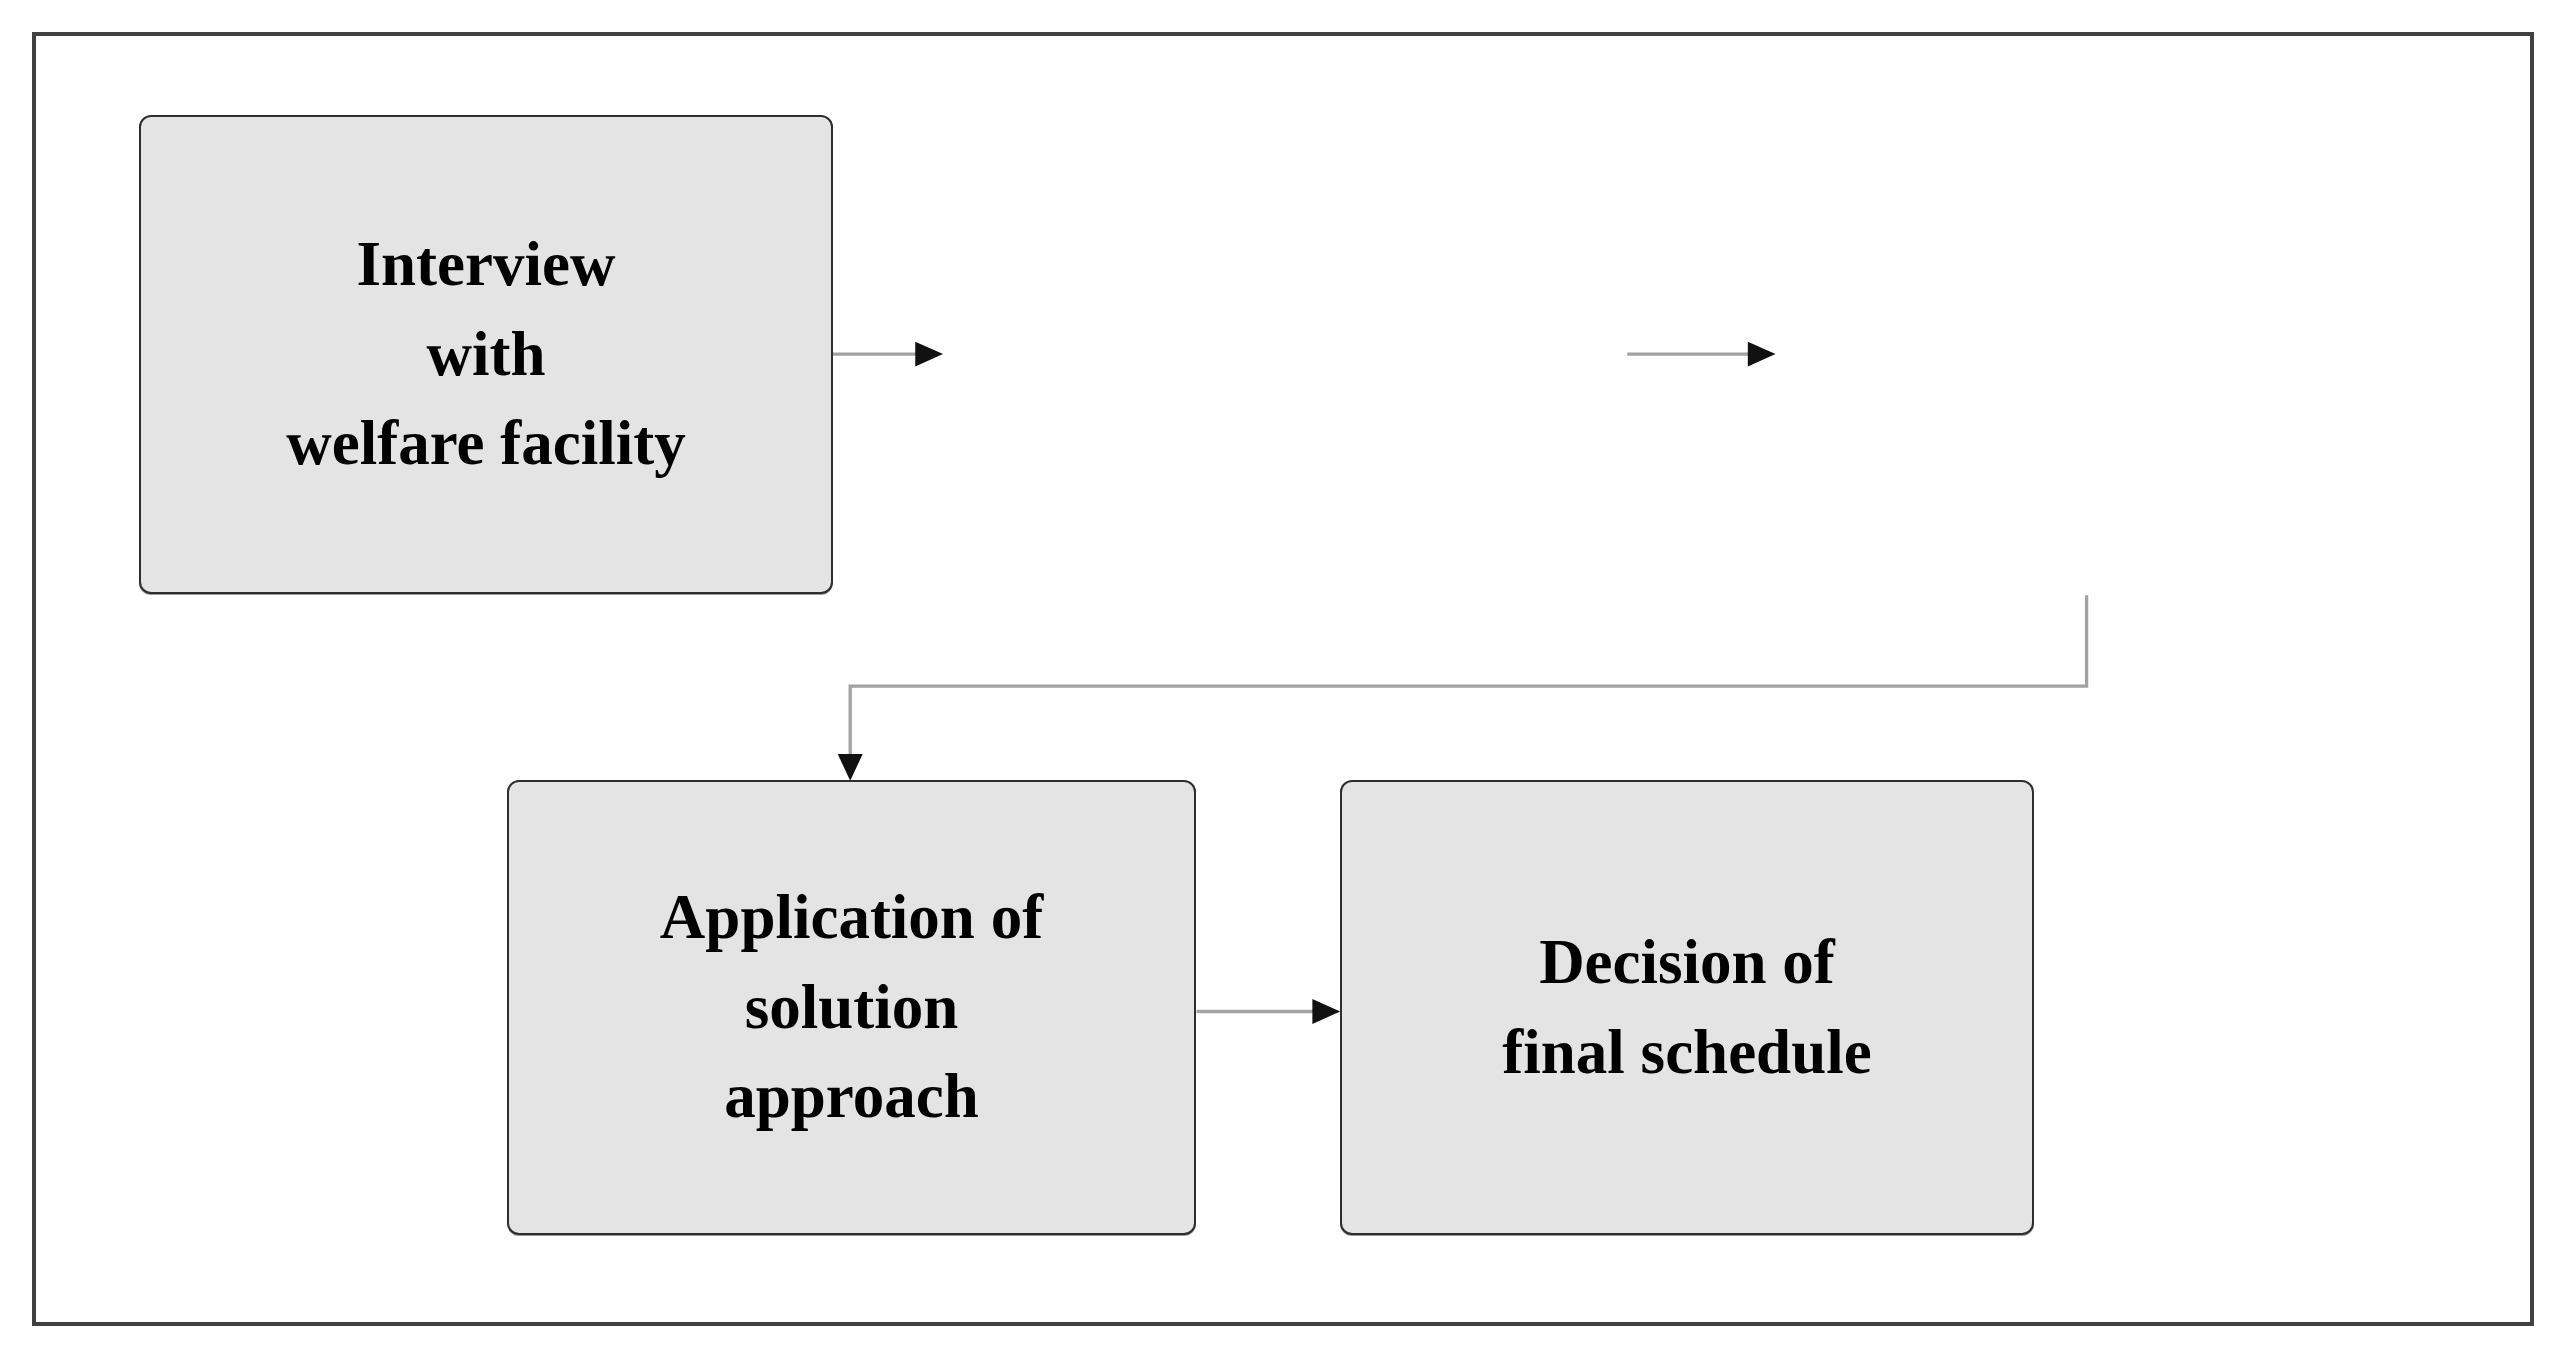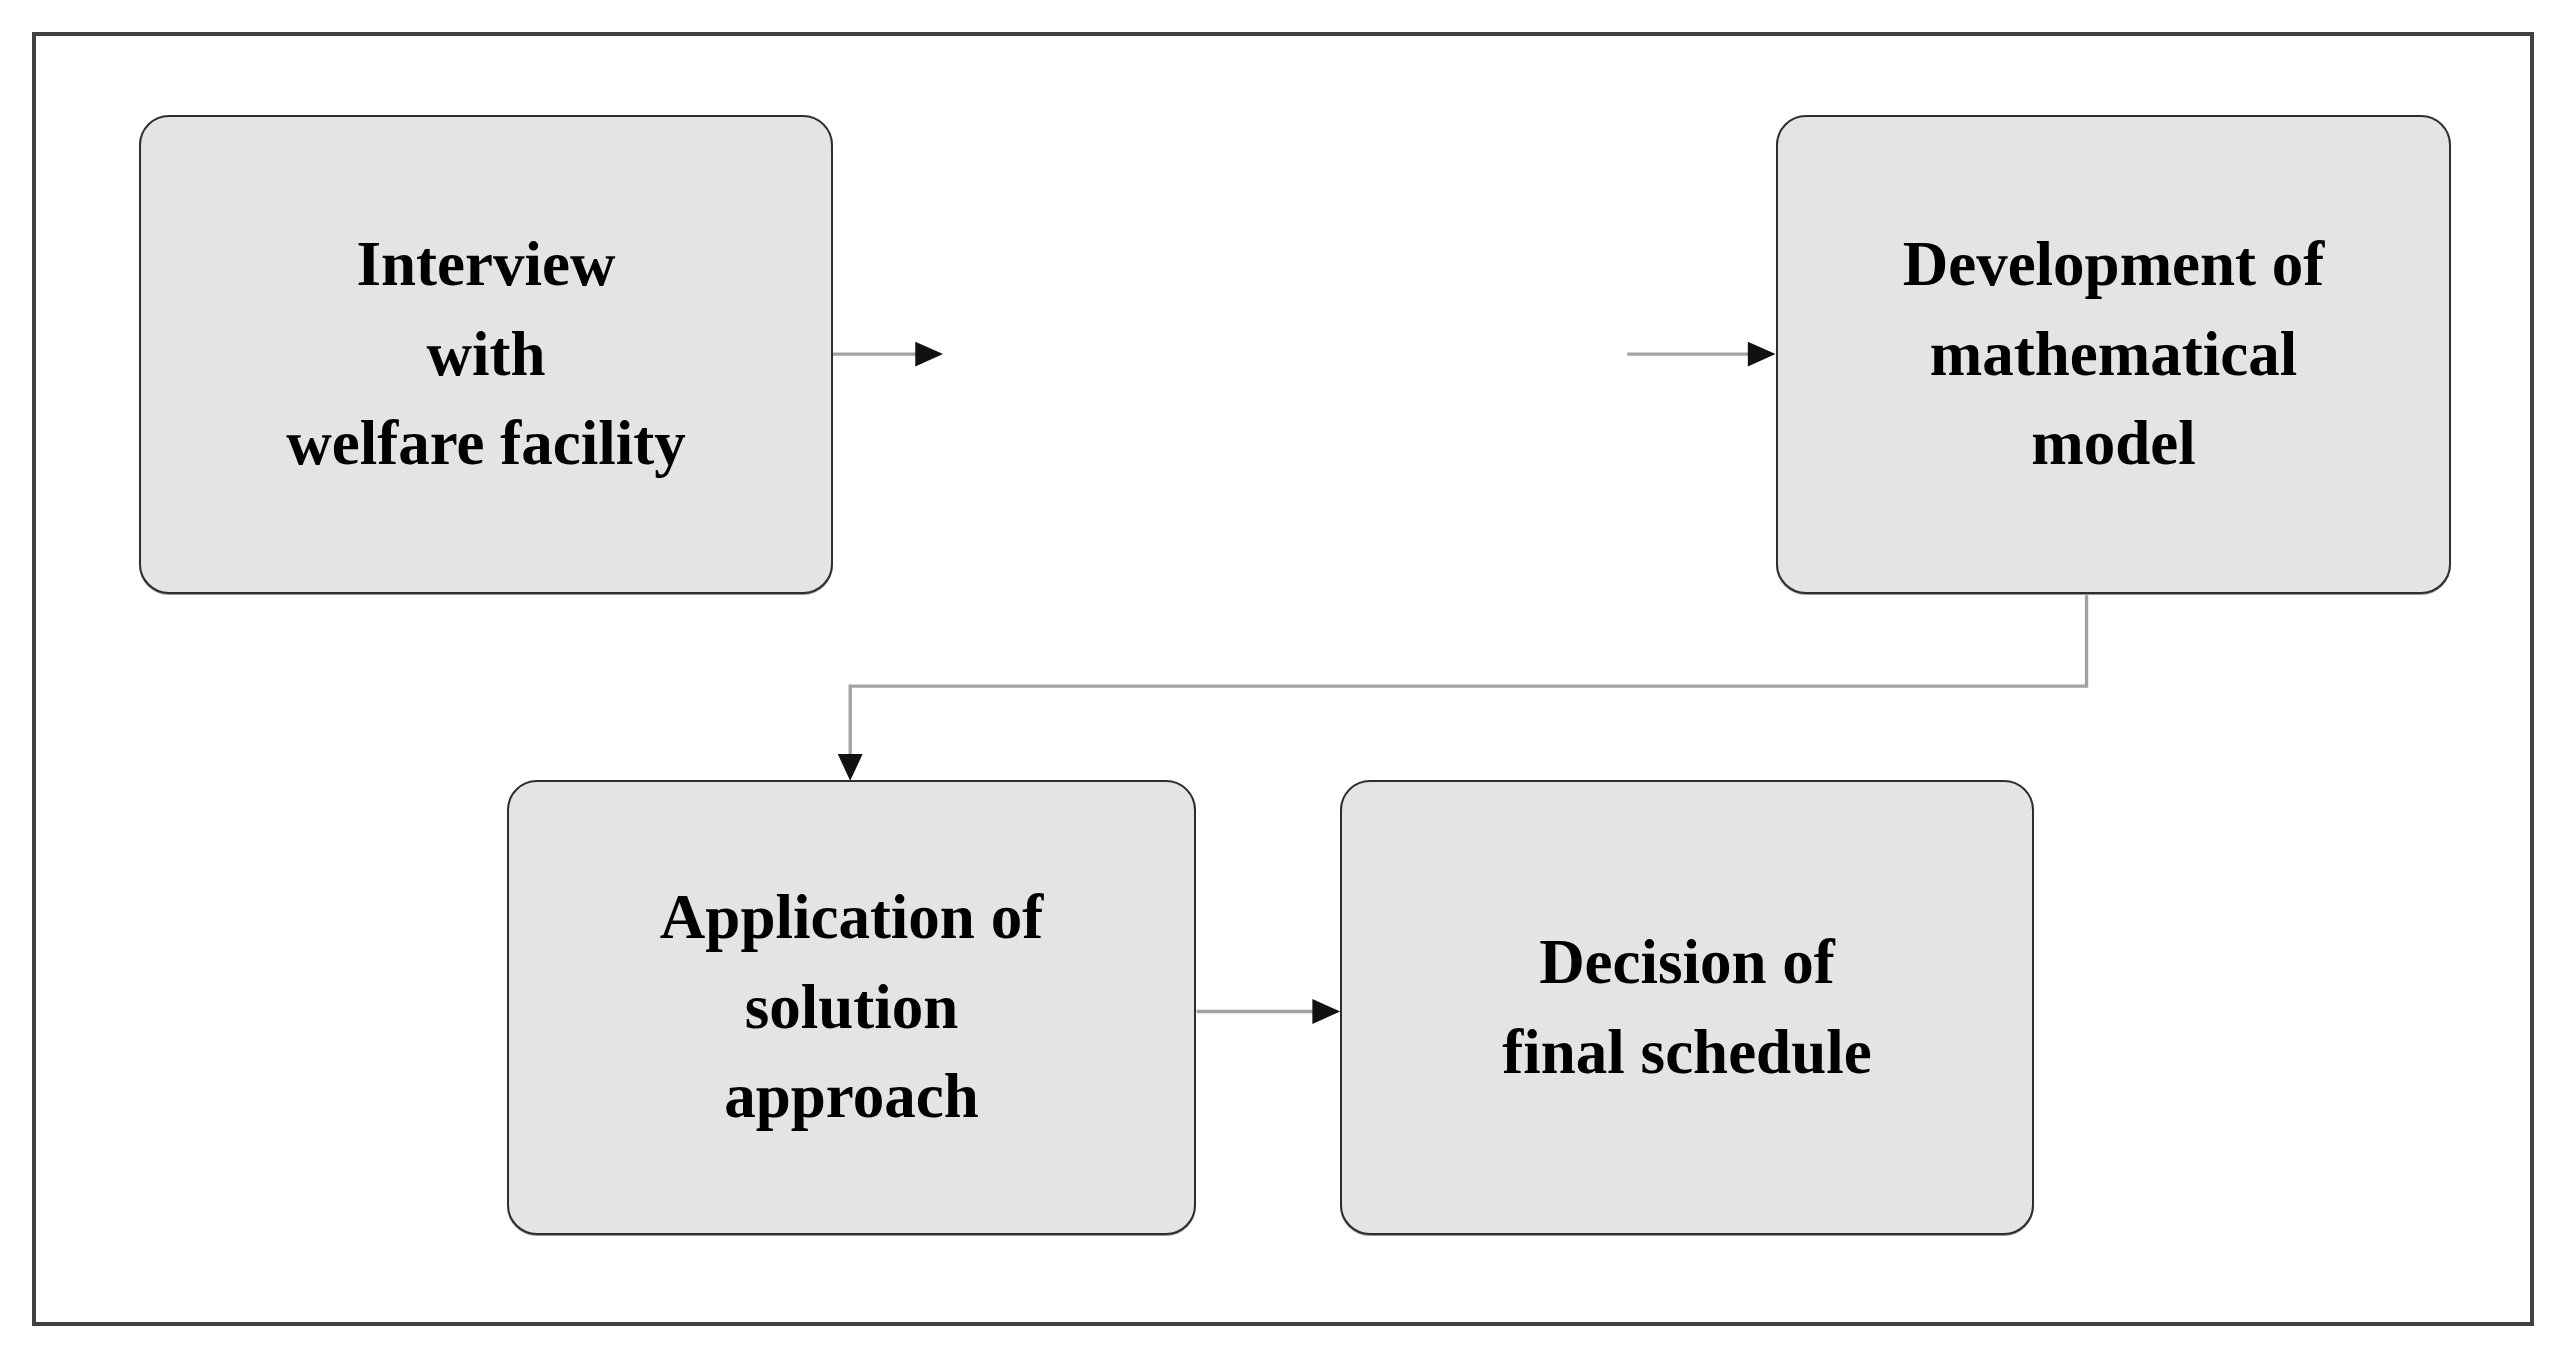--- a/index.html
+++ b/index.html
@@ -31,21 +31,21 @@
     top: 0;
     width: 2576px;
     height: 1356px;
     pointer-events: none;
   }
   .node {
     position: absolute;
     box-sizing: border-box;
     background: #e5e4e5;
     border: 2.9px solid #2e2e2e;
-    border-radius: 30px;
+    border-radius: 12px;
     display: flex;
     align-items: center;
     justify-content: center;
     box-shadow: 0 1px 0 #9a9a9a;
   }
   .node .label {
     white-space: pre-line;
     text-align: center;
     font-weight: bold;
     font-size: 63px;
@@ -80,25 +80,20 @@
     <path d="M 1400 1057 L 1371 1044 L 1371 1070 Z" fill="#111111"></path>
   </svg>
 
   <div class="node n-interview">
     <span class="label">Interview
 with
 welfare facility</span>
   </div>
 
 
-  <div class="node n-development">
-    <span class="label">Development of
-mathematical
-model</span>
-  </div>
 
   <div class="node n-application">
     <span class="label">Application of
 solution
 approach</span>
   </div>
 
   <div class="node n-decision">
     <span class="label">Decision of
 final schedule</span>

